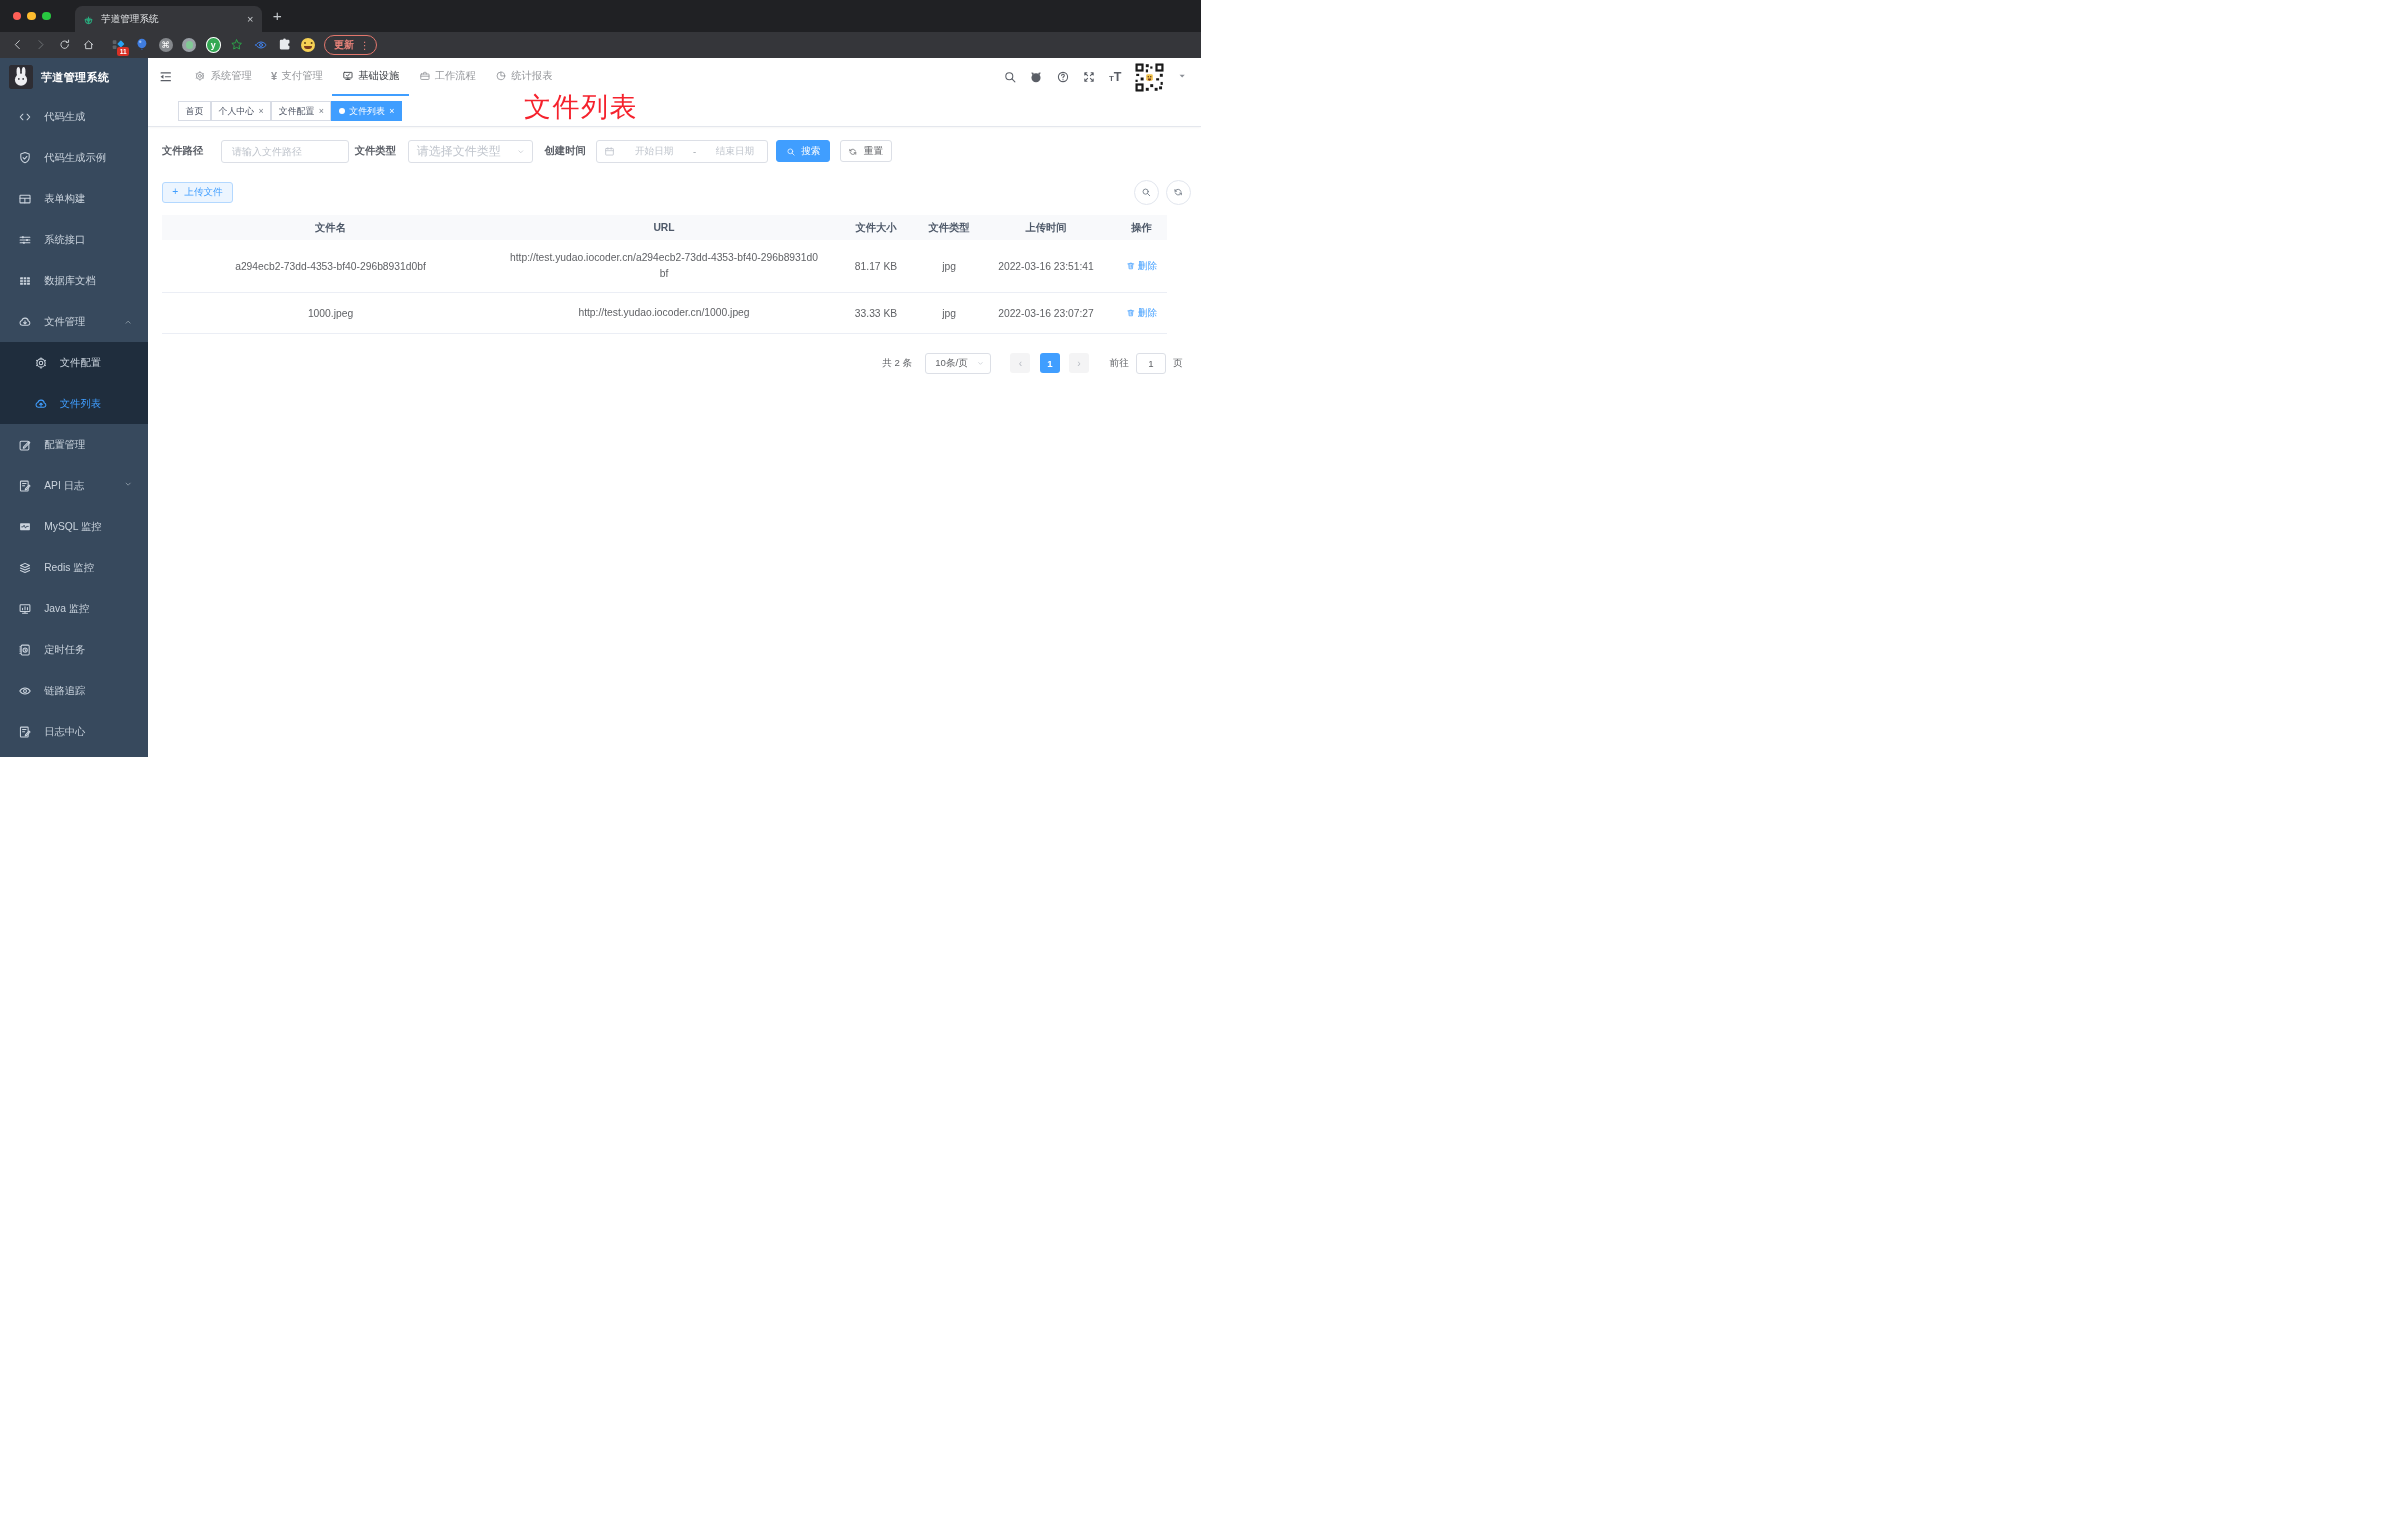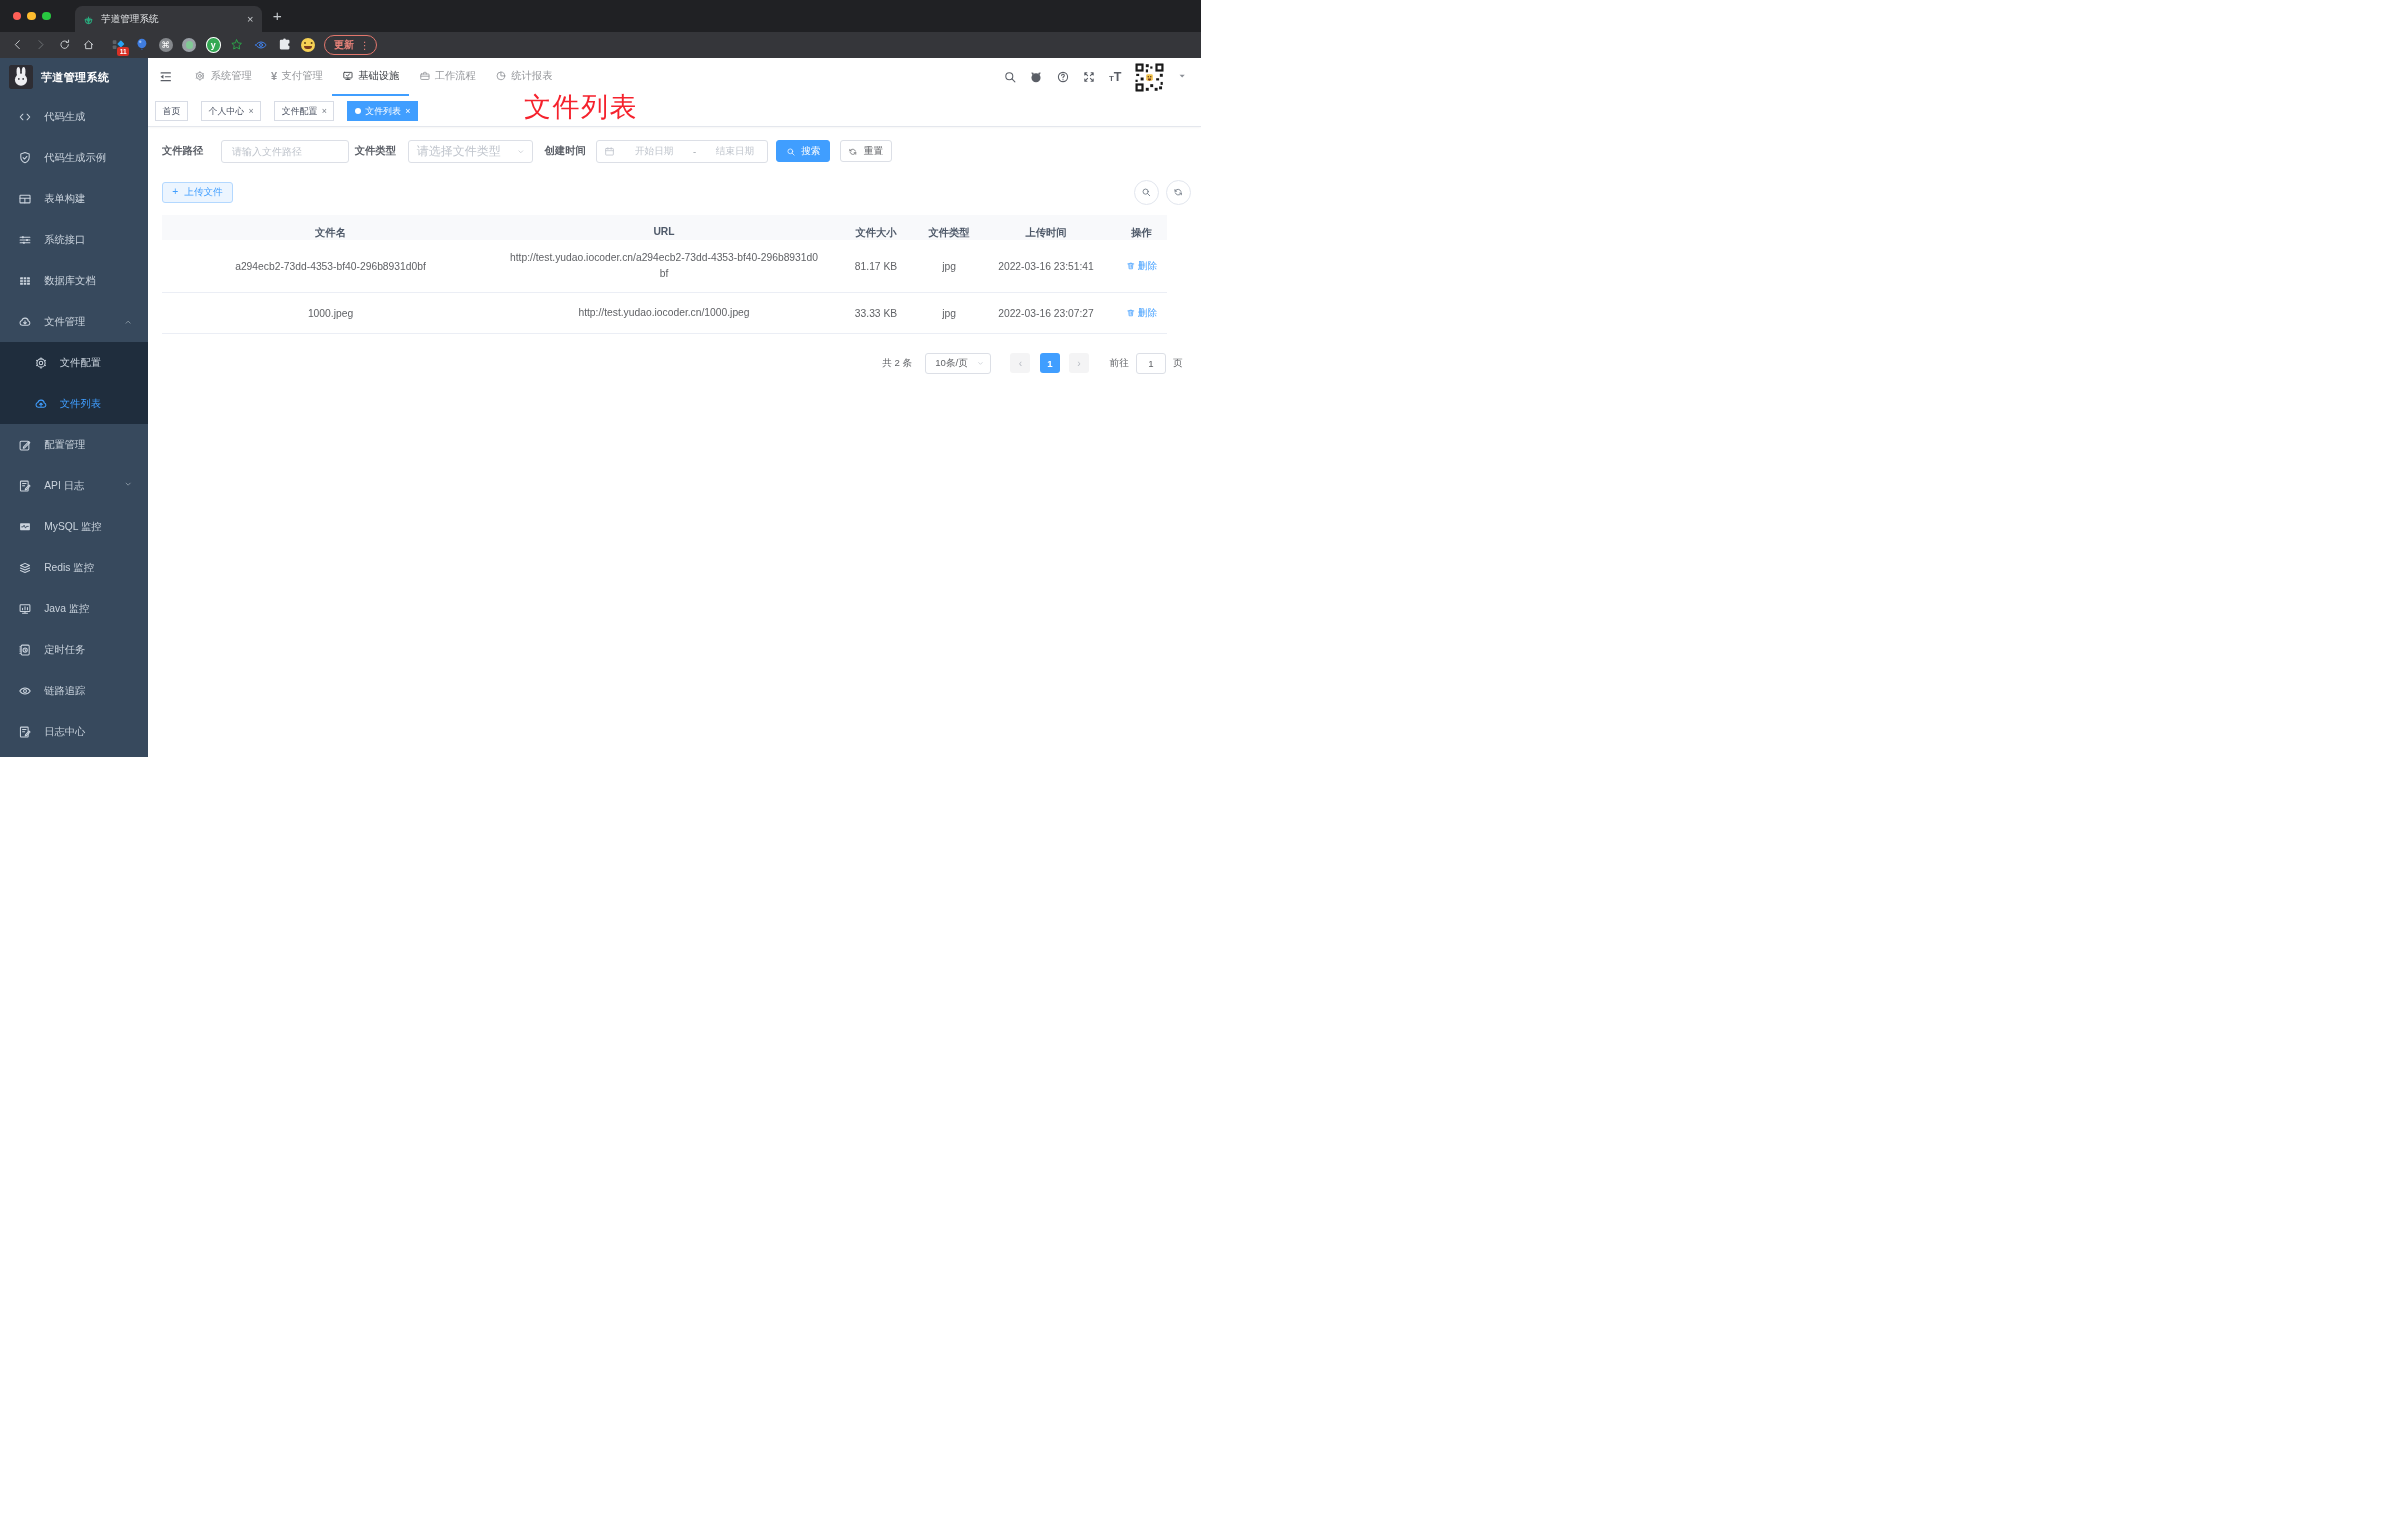--- a/index.html
+++ b/index.html
@@ -66,21 +66,21 @@
   .menu-item.active{color:#3b3e43;border-bottom-color:#409eff;}
   .yen{font-size:11px;font-weight:700;line-height:1;}
   .hdr-right{margin-left:auto;display:flex;align-items:center;gap:12.5px;color:#5a5e66;}
   .hdr-right .ic{width:14px;height:14px;}
   .tT{font-weight:700;color:#5a5e66;display:flex;align-items:flex-end;line-height:1;}
   .tT .sm{font-size:8px;}.tT .lg{font-size:12.5px;}
   .qr{width:31px;height:31px;border-radius:4.4px;overflow:hidden;}
   .caret{color:#8b8f96;}
   .caret .ic{width:10.3px;height:10.3px;}
 
-  .tags-row{height:30px;display:flex;align-items:center;gap:13px;padding-left:7px;flex-shrink:0;
+  .tags-row{height:30px;display:flex;align-items:center;gap:0;padding-left:30px;flex-shrink:0;
             border-bottom:0.7px solid #e4e7ed;box-shadow:0 0.7px 2.2px rgba(0,21,41,.06);}
   .tag{height:20px;display:flex;align-items:center;gap:4.4px;padding:0 6.6px;border:0.7px solid #d8dce5;
        background:#fff;color:#495060;font-size:8.9px;cursor:pointer;box-sizing:border-box;}
   .tag .tclose{font-size:8.9px;line-height:1;color:#7b818a;}
   .tag.active{background:#409eff;border-color:#409eff;color:#fff;}
   .tag.active .tclose{color:#fff;}
   .tag-dot{width:5.9px;height:5.9px;border-radius:50%;background:#fff;}
 
   .annotation{position:absolute;left:376px;top:36px;font-size:27px;color:#f5222d;font-weight:500;
               letter-spacing:1.5px;z-index:6;line-height:1;white-space:nowrap;}
@@ -106,21 +106,21 @@
   .btn-plain{background:#fff;color:#606266;border:0.7px solid #dcdfe6;width:52px;margin-left:9.6px;}
   .action-row{margin-top:17px;display:flex;align-items:center;}
   .btn-upload{background:#ecf5ff;color:#409eff;border:0.7px solid #b3d8ff;width:71px;height:21.4px;font-size:9.6px;}
   .btn-upload .plus{font-size:10.3px;line-height:1;}
   .circbtns{margin-left:auto;margin-right:10.3px;display:flex;gap:6.6px;}
   .circbtn{width:23px;height:23px;border-radius:50%;border:0.7px solid #e2e6ee;background:#fff;color:#5f6a76;
            display:flex;align-items:center;justify-content:center;cursor:pointer;}
   .circbtn .ic{width:10.3px;height:10.3px;}
 
   .table{margin-top:10.3px;width:1005px;font-size:10.3px;}
-  .thead{display:flex;align-items:flex-end;height:25px;background:#f8f9fb;}
+  .thead{display:flex;align-items:center;height:25px;background:#f8f9fb;}
   .th{color:#4e5969;font-weight:700;text-align:center;}
   .trow{display:flex;align-items:center;border-bottom:0.7px solid #ebeef5;color:#606266;}
   .td{text-align:center;}
   .c0{width:337px;}.c1{width:330px;box-sizing:border-box;padding:0 10.3px;word-break:break-all;line-height:16px;}
   .c2{width:94px;}.c3{width:52px;}.c4{width:142px;}.c5{width:49px;}
   .r1{height:52px;}.r2{height:40px;}
   .del{color:#409eff;font-size:9.6px;display:inline-flex;align-items:center;gap:2.2px;cursor:pointer;}
   .del .ic{width:9.6px;height:9.6px;}
 
   .pagination{margin-top:18.4px;display:flex;align-items:center;justify-content:flex-end;margin-right:18.4px;

